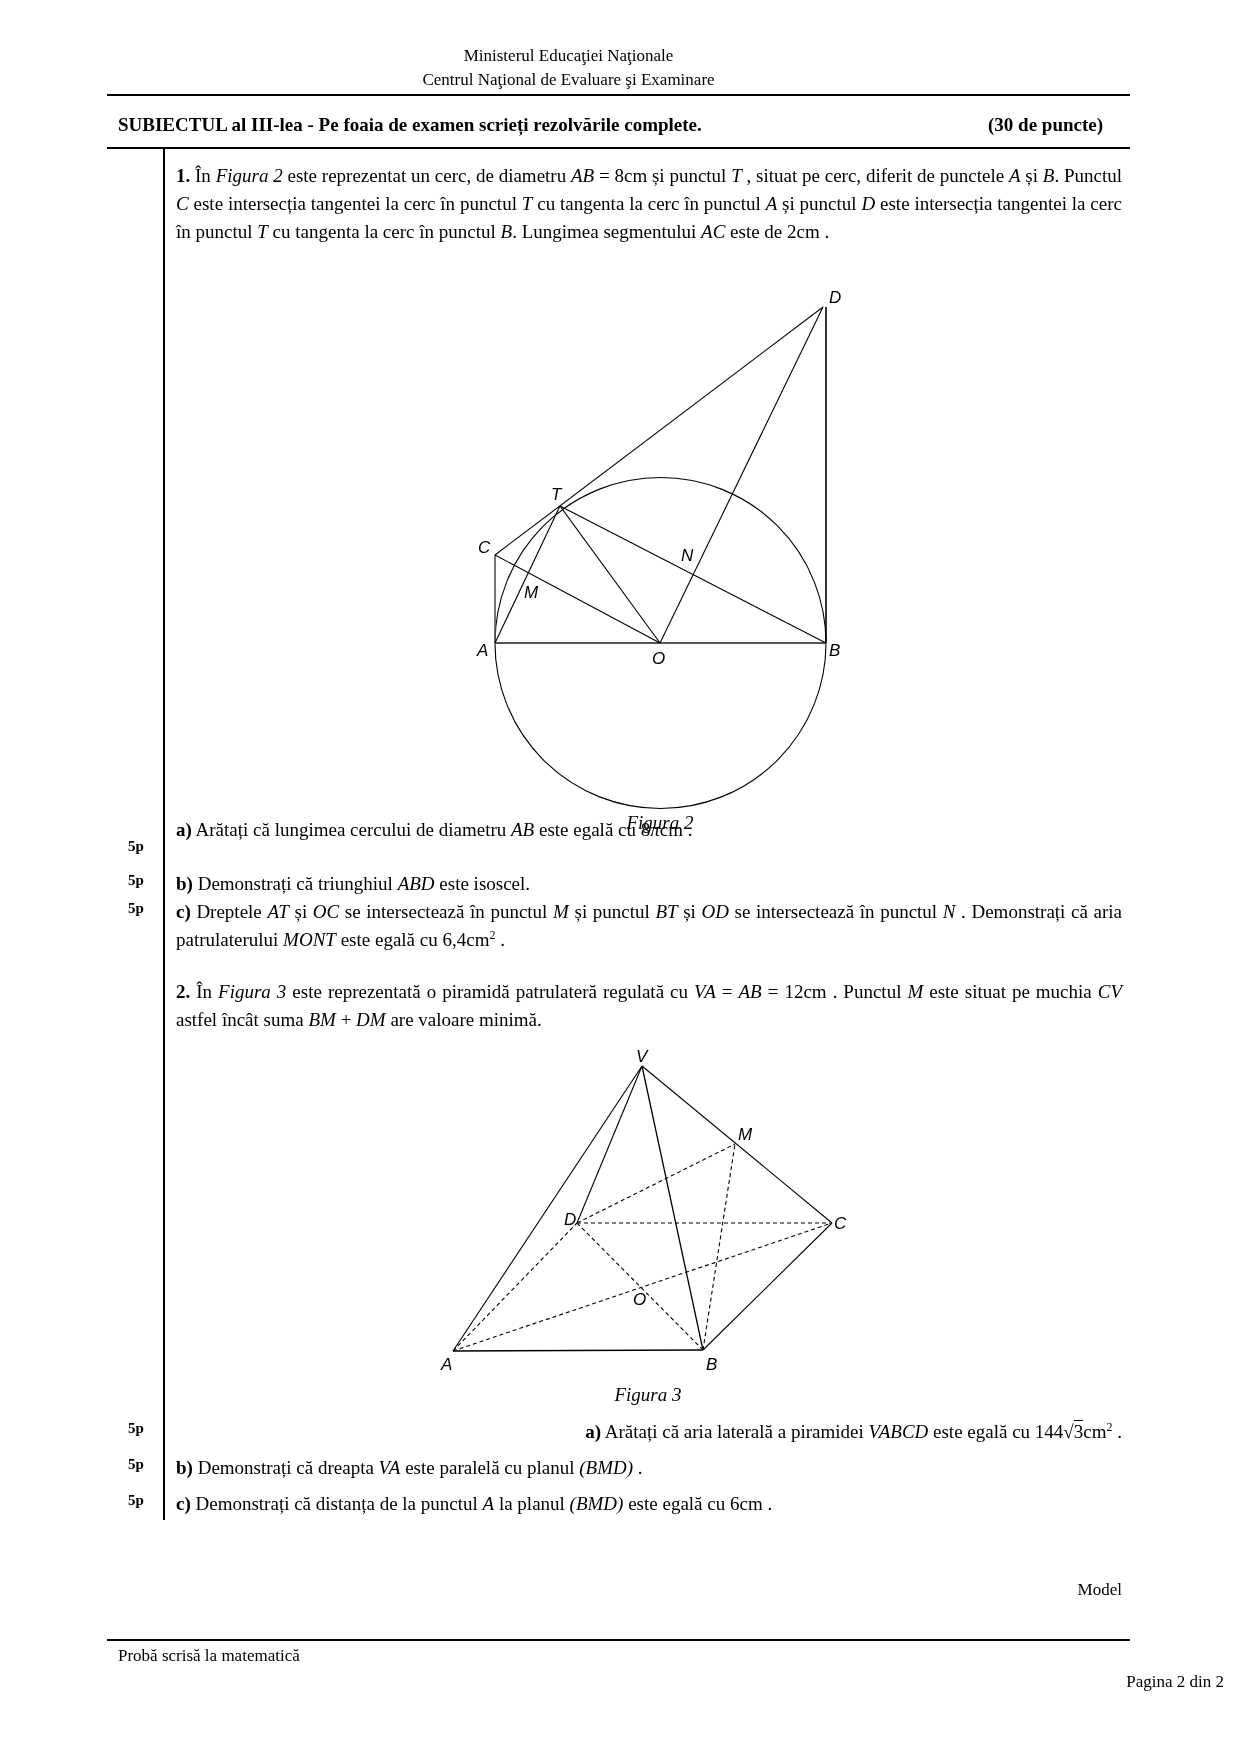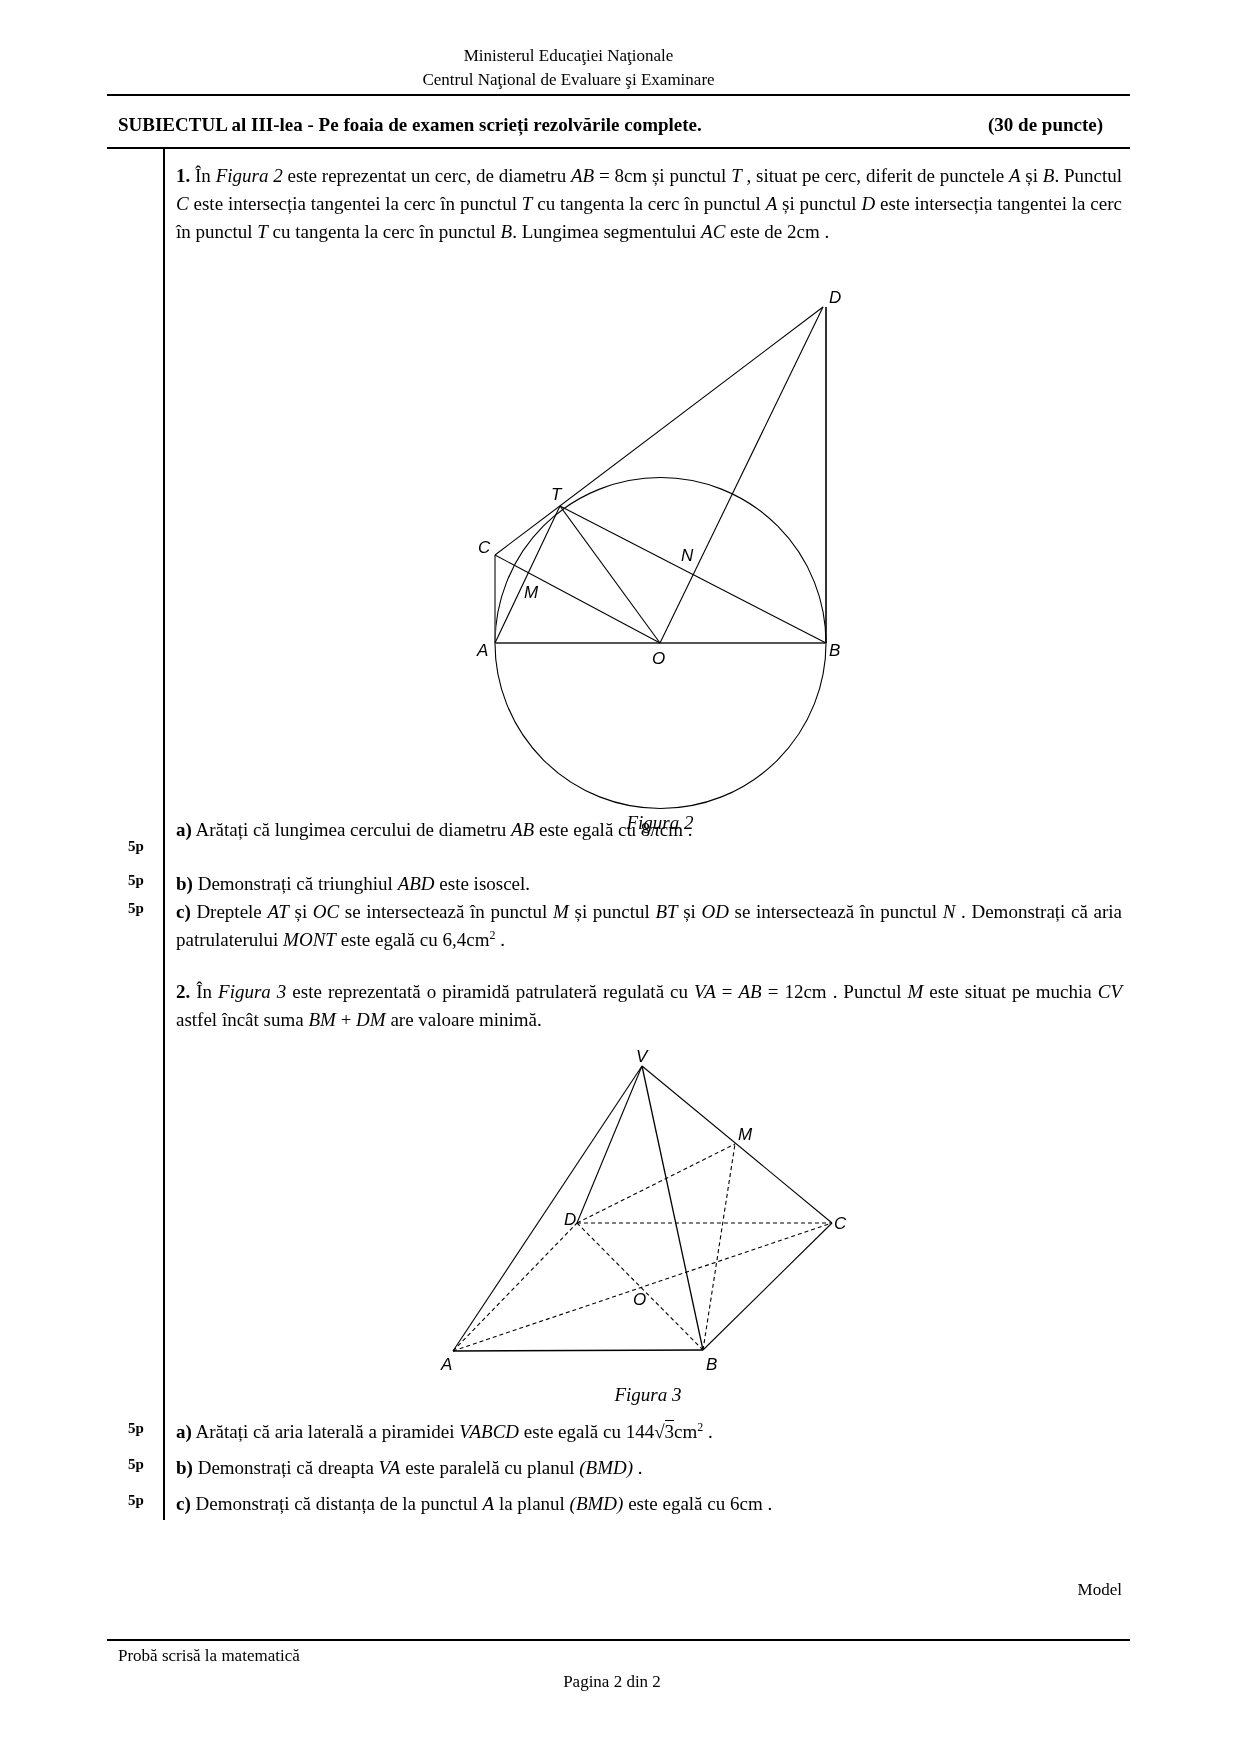--- a/index.html
+++ b/index.html
@@ -102,30 +102,30 @@
 </div>
 
 <div class="abs para" style="left:176px; top:978px; width:946px;">
   <b>2.</b>
   <span>În </span><i>Figura 3</i><span> este reprezentată o piramidă patrulateră regulată cu </span><i>VA</i><span> = </span><i>AB</i><span> = 12cm . Punctul </span><i>M</i><span> este situat pe muchia </span><i>CV</i><span> astfel încât suma </span><i>BM</i><span> + </span><i>DM</i><span> are valoare minimă.</span>
 </div>
 
 <div class="abs caption" style="left:548px; top:1384px; width:200px;">Figura 3</div>
 
 <div class="abs pts" style="top:1420px;">5p</div>
-<div class="abs item" style="top:1418px;">
+<div class="abs item" style="top:1418px;text-align:right;">
   <b>a)</b><span> Arătați că aria laterală a piramidei </span><i>VABCD</i><span> este egală cu 144</span><span>√</span><span style="border-top:1px solid #000;">3</span><span>cm</span><sup>2</sup><span> .</span>
 </div>
 
 <div class="abs pts" style="top:1456px;">5p</div>
 <div class="abs item" style="top:1454px;">
   <b>b)</b><span> Demonstrați că dreapta </span><i>VA</i><span> este paralelă cu planul </span><i>(BMD)</i><span> .</span>
 </div>
 
 <div class="abs pts" style="top:1492px;">5p</div>
 <div class="abs item" style="top:1490px;">
   <b>c)</b><span> Demonstrați că distanța de la punctul </span><i>A</i><span> la planul </span><i>(BMD)</i><span> este egală cu 6cm .</span>
 </div>
 
 <div class="rule" style="left:107px; top:1639px; width:1023px; height:2px;"></div>
 <div class="abs foot" style="left:118px; top:1646px;">Probă scrisă la matematică</div>
 <div class="abs foot" style="right:118px; top:1580px;">Model</div>
-<div class="abs foot" style="left:0; width:1224px; text-align:center; top:1672px;">Pagina 2 din 2</div>
+<div class="abs foot" style="left:0; width:1224px; text-align:right; top:1672px;">Pagina 2 din 2</div>
 
 </body></html>

